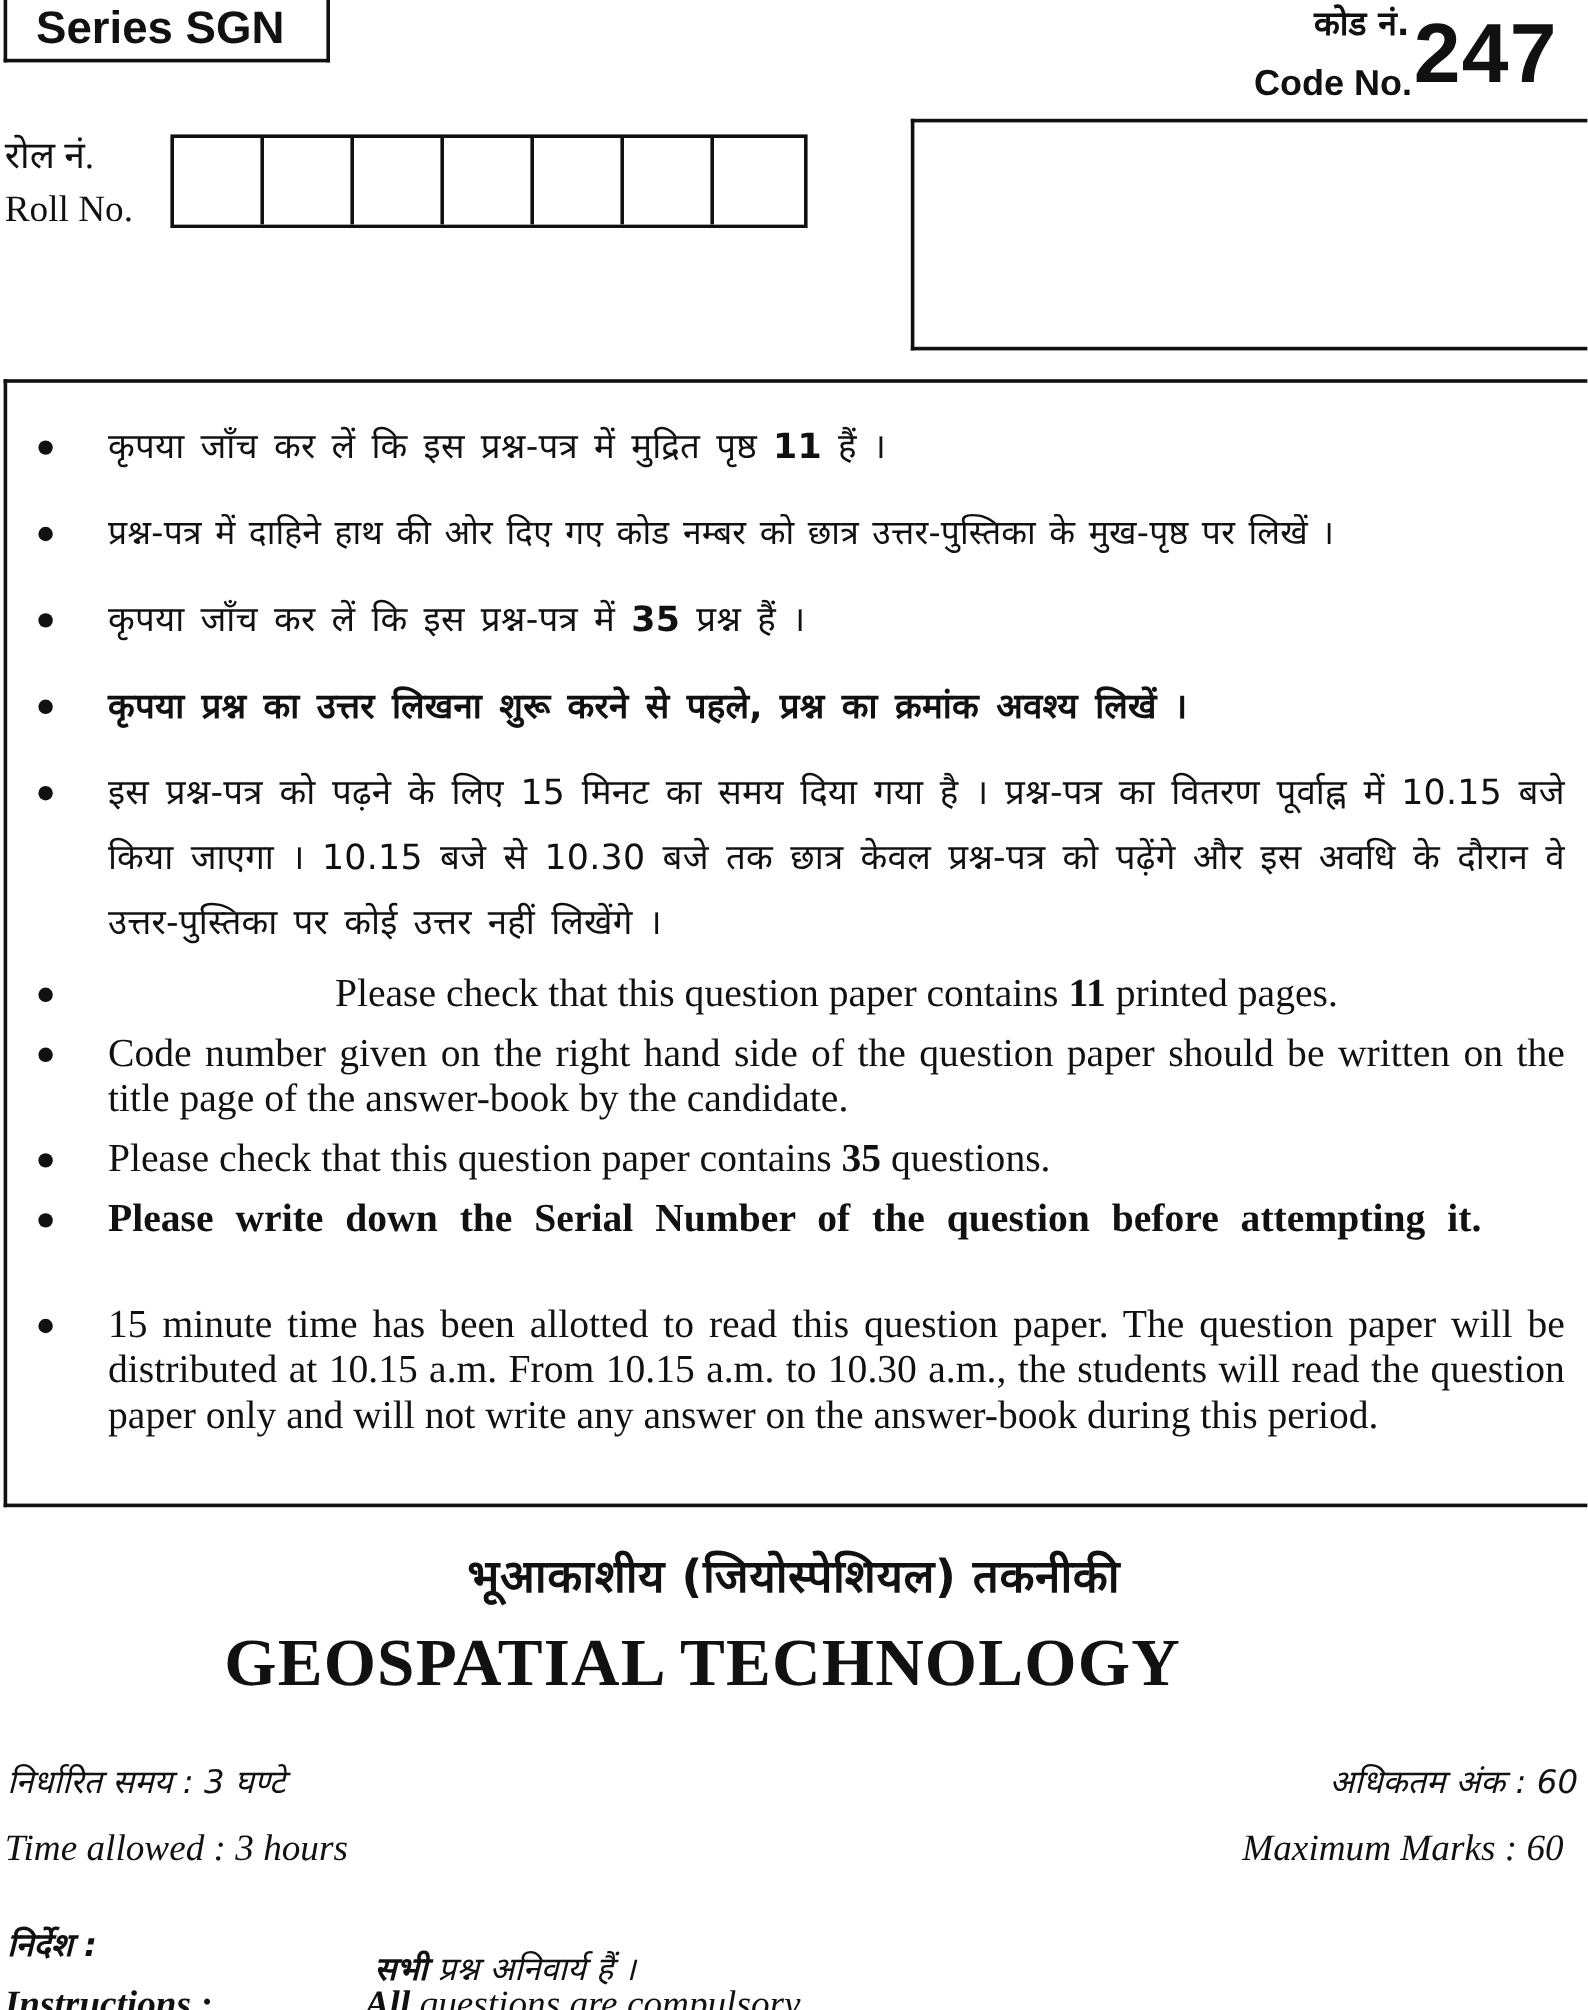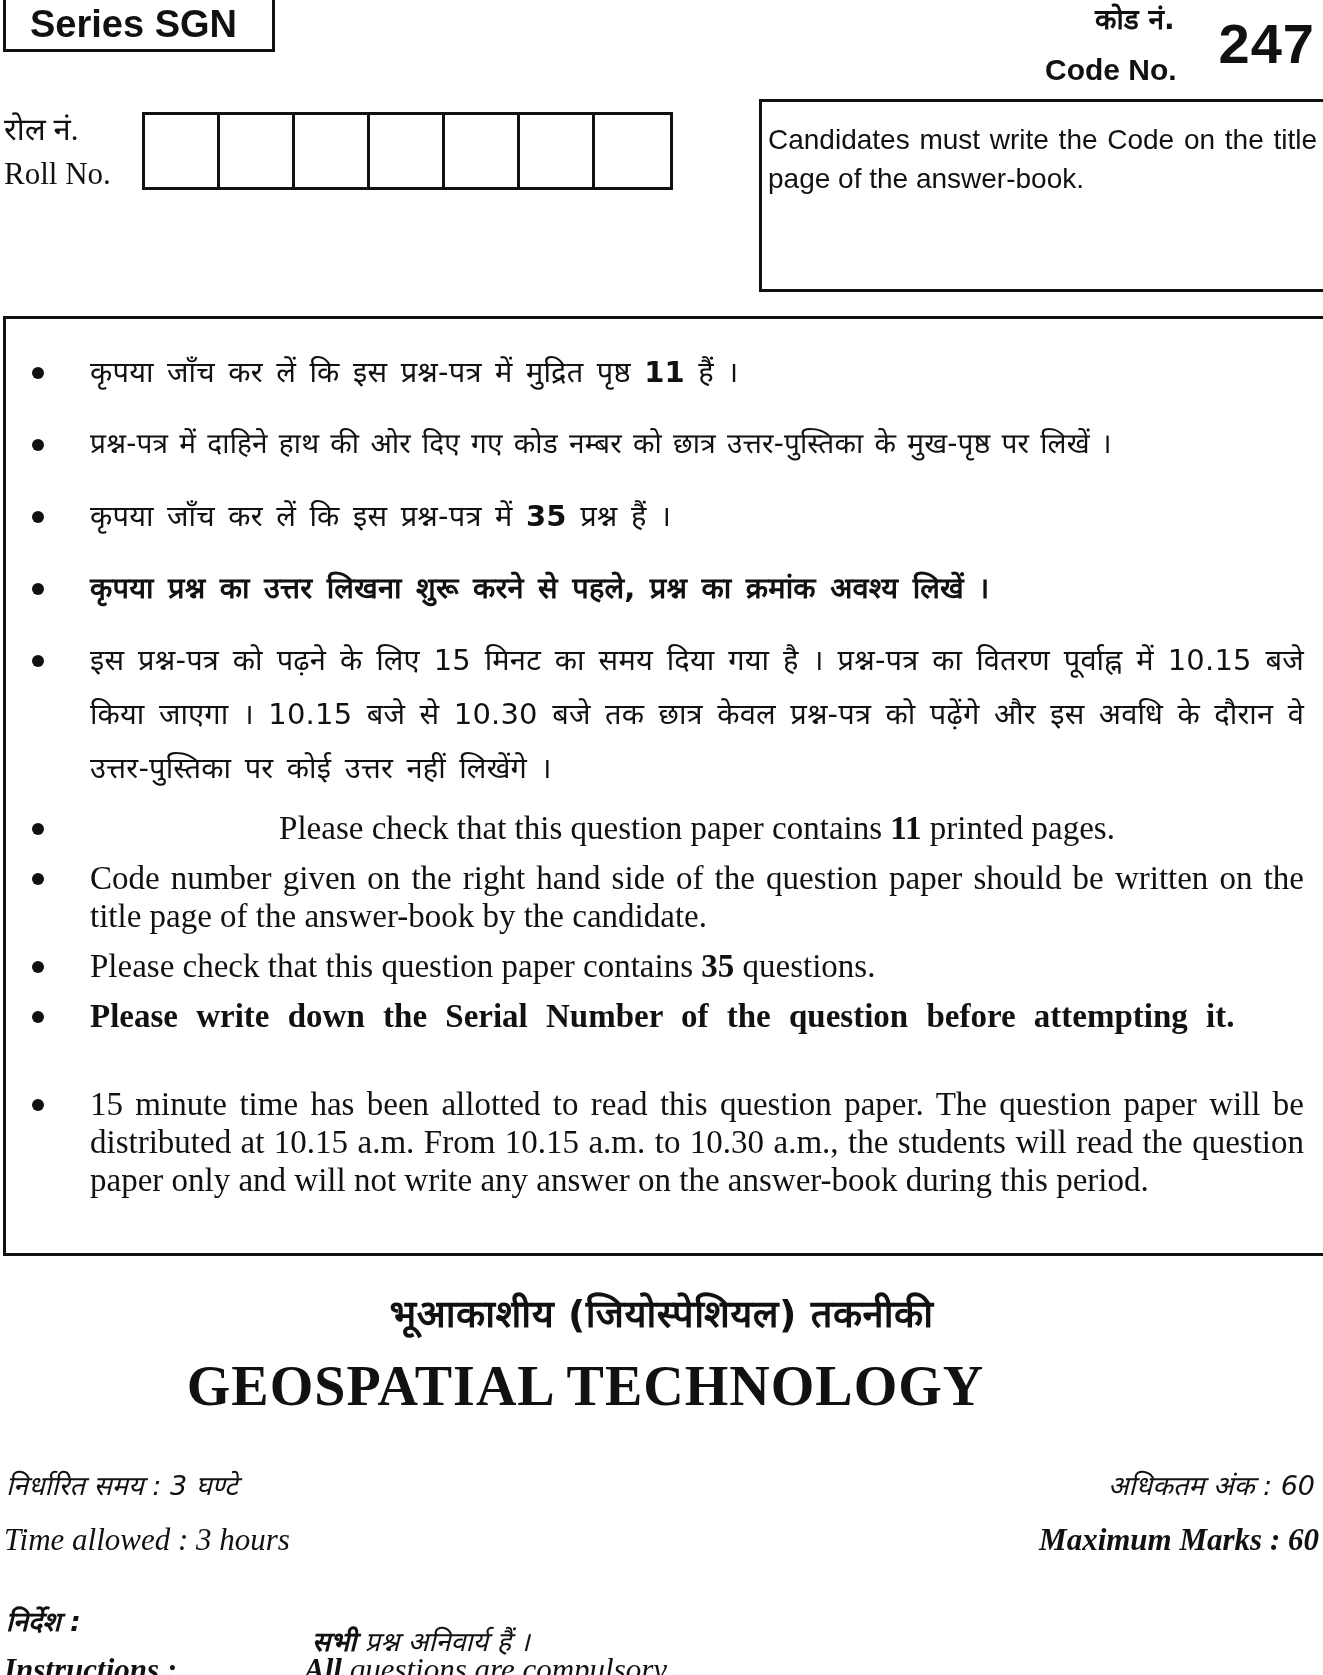--- a/index.html
+++ b/index.html
@@ -42,24 +42,24 @@
     .code-en {
       position: absolute;
       left: 60px; top: 52px;
       font-family: "Liberation Sans", sans-serif;
       font-weight: bold;
       font-size: 30px;
       line-height: 36px;
     }
     .code-num {
       position: absolute;
-      right: 0px; top: 10px;
+      right: 17px; top: 10px;
       font-family: "Liberation Sans", sans-serif;
       font-weight: bold;
-      font-size: 56px;
+      font-size: 70px;
       line-height: 68px;
       letter-spacing: 1px;
     }
 
     .roll-labels {
       position: absolute;
       left: 4px; top: 108px;
       font-family: "Liberation Serif", serif;
       font-size: 31px;
       line-height: 44px;
@@ -207,21 +207,20 @@
   <div class="roll-cell"></div>
   <div class="roll-cell"></div>
   <div class="roll-cell"></div>
   <div class="roll-cell"></div>
   <div class="roll-cell"></div>
   <div class="roll-cell"></div>
   <div class="roll-cell"></div>
 </div>
 
 <div class="notice-box">
-  <div class="notice-en">Candidates must write the Code on the title page of the answer-book.</div>
 </div>
 
 <div class="instr-box">
 
   <div class="bullet-row" style="top:26px;">
     <span class="bullet-dot" style="top:22px;"></span>
     <div class="bullet-text hi-line">
       <span>कृपया जाँच कर लें कि इस प्रश्न-पत्र में मुद्रित पृष्ठ </span><b class="num">11</b><span> हैं ।</span>
     </div>
   </div>
@@ -290,21 +289,21 @@
   </div>
 </div>
 
 <div class="title-hi">भूआकाशीय (जियोस्पेशियल) तकनीकी</div>
 <div class="title-en">GEOSPATIAL TECHNOLOGY</div>
 
 <div class="meta meta-hi" style="left:6px; top:1466px;">निर्धारित समय : 3 घण्टे</div>
 <div class="meta meta-hi right" style="right:8px; top:1466px;">अधिकतम अंक : 60</div>
 
 <div class="meta meta-en" style="left:4px; top:1520px;">Time allowed : 3 hours</div>
-<div class="meta meta-en right" style="right:4px; top:1520px;font-weight:bold;">Maximum Marks : 60</div>
+<div class="meta meta-en right" style="right:20px; top:1520px;">Maximum Marks : 60</div>
 
 <div class="meta meta-hi meta-bold" style="left:6px; top:1602px;">निर्देश :</div>
 <div class="meta meta-hi" style="left:312px; top:1622px;">
   <b>सभी</b><span> प्रश्न अनिवार्य हैं ।</span>
 </div>
 
 <div class="meta meta-en meta-bold" style="left:4px; top:1650px;">Instructions :</div>
 <div class="meta meta-en" style="left:304px; top:1650px;">
   <b>All</b><span> questions are compulsory.</span>
 </div>

